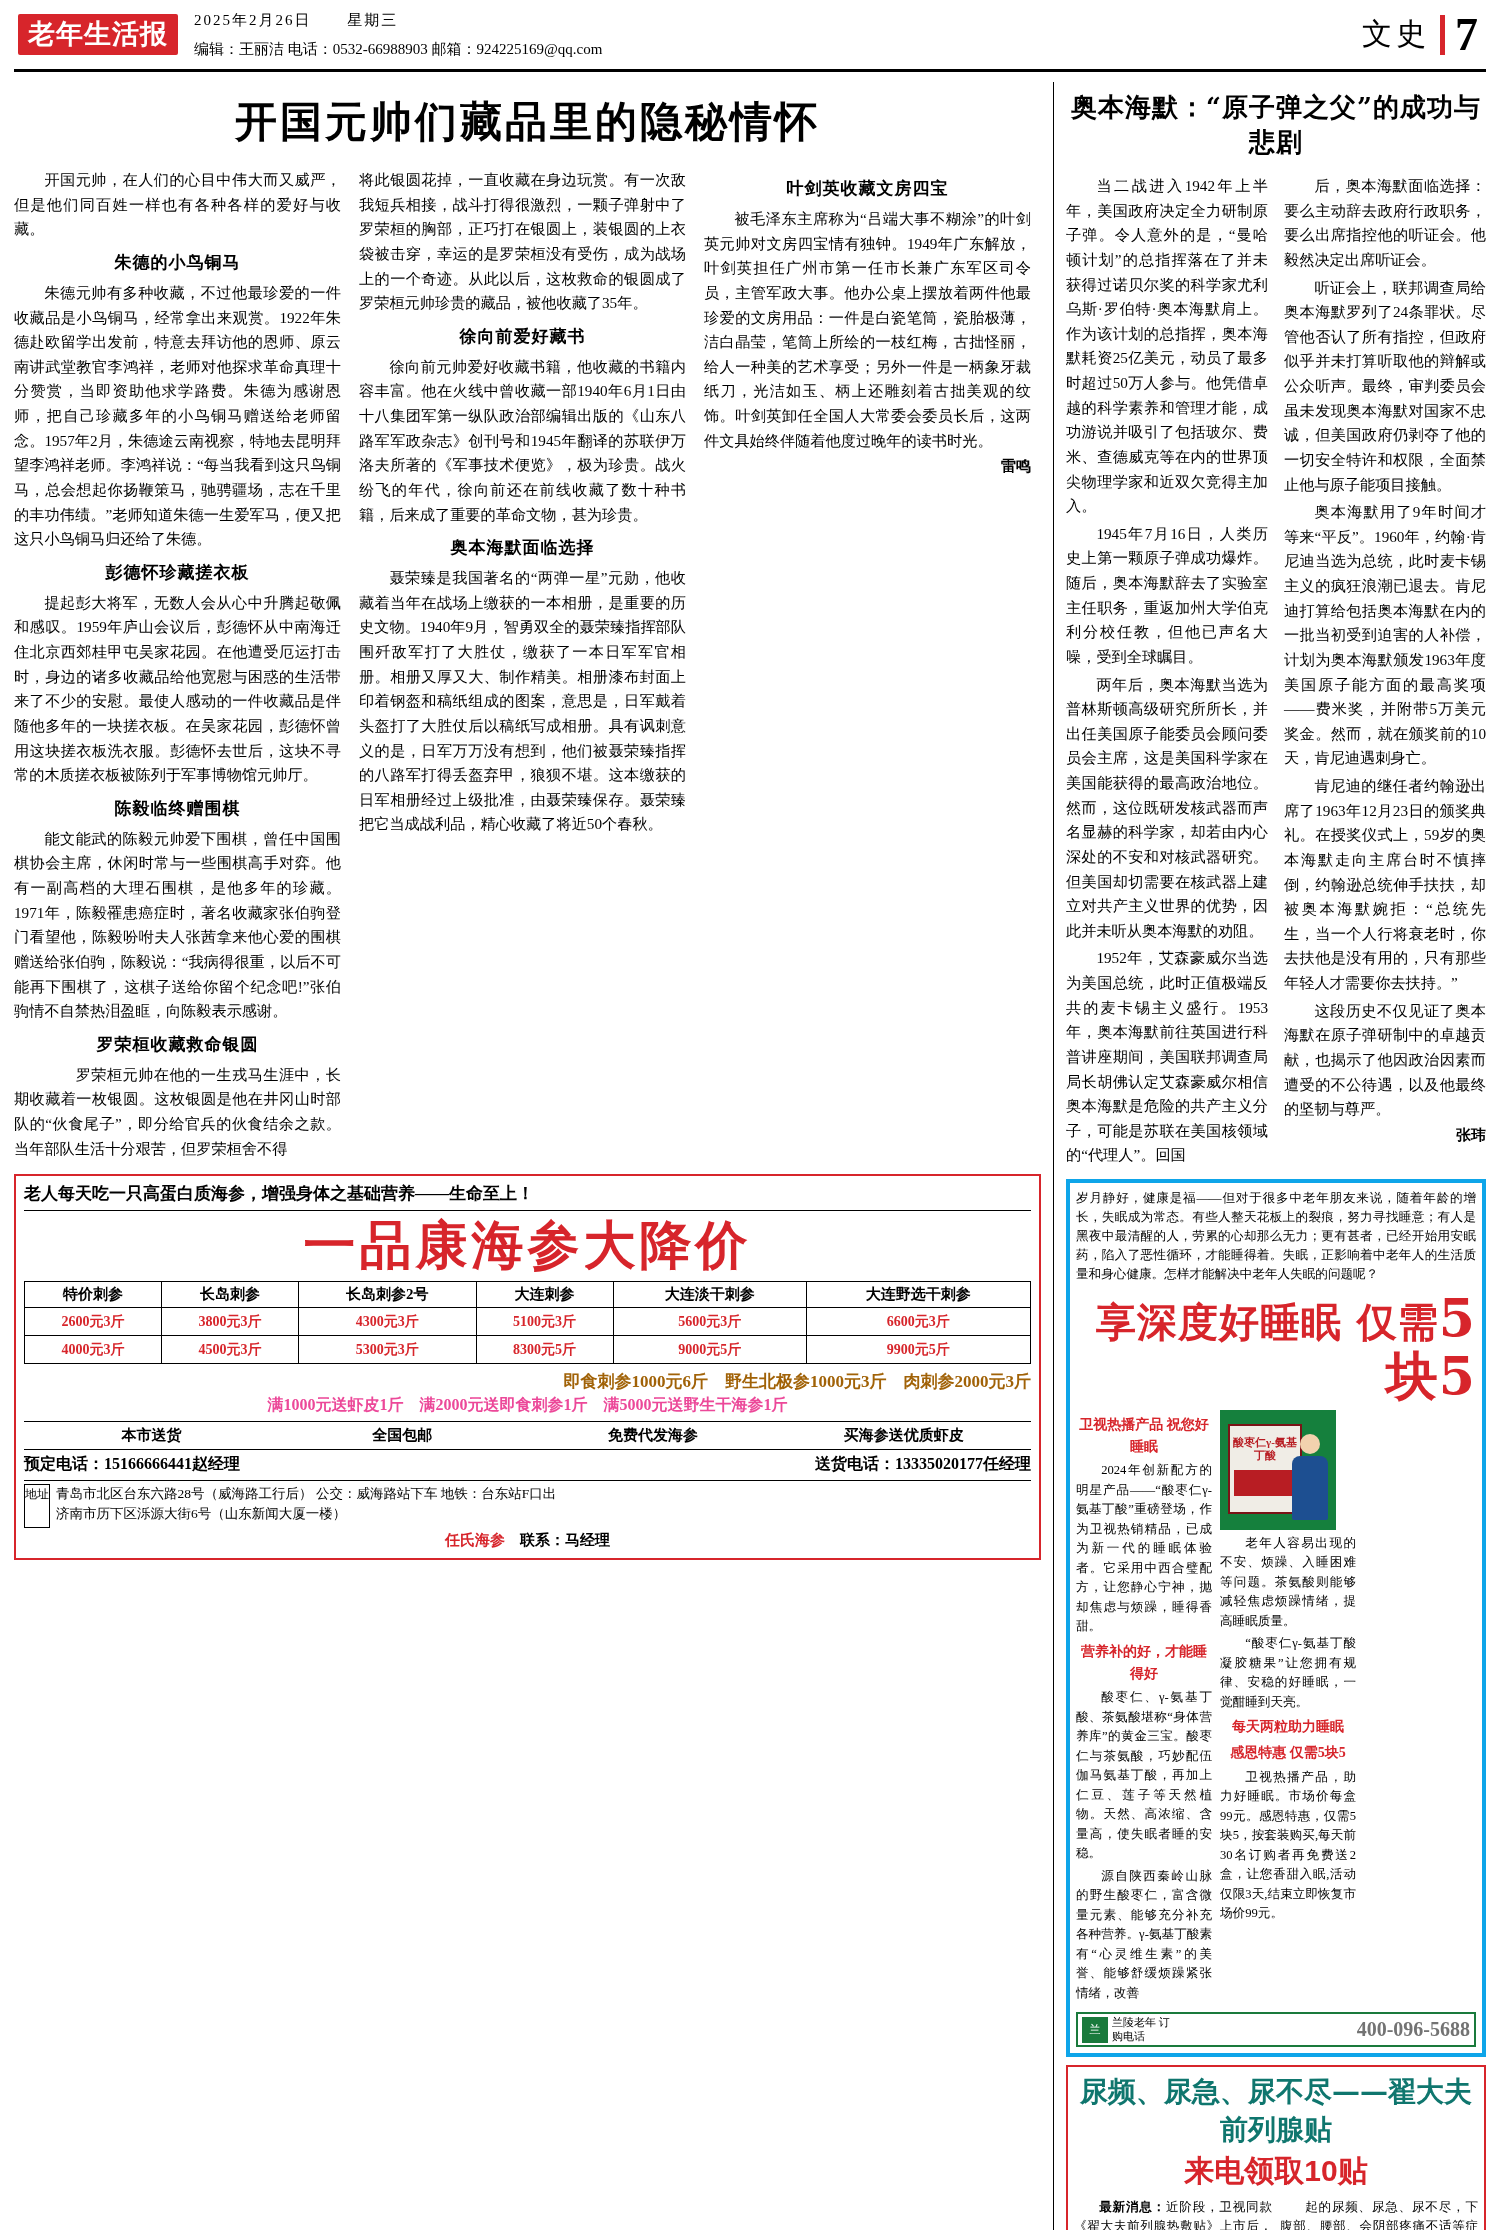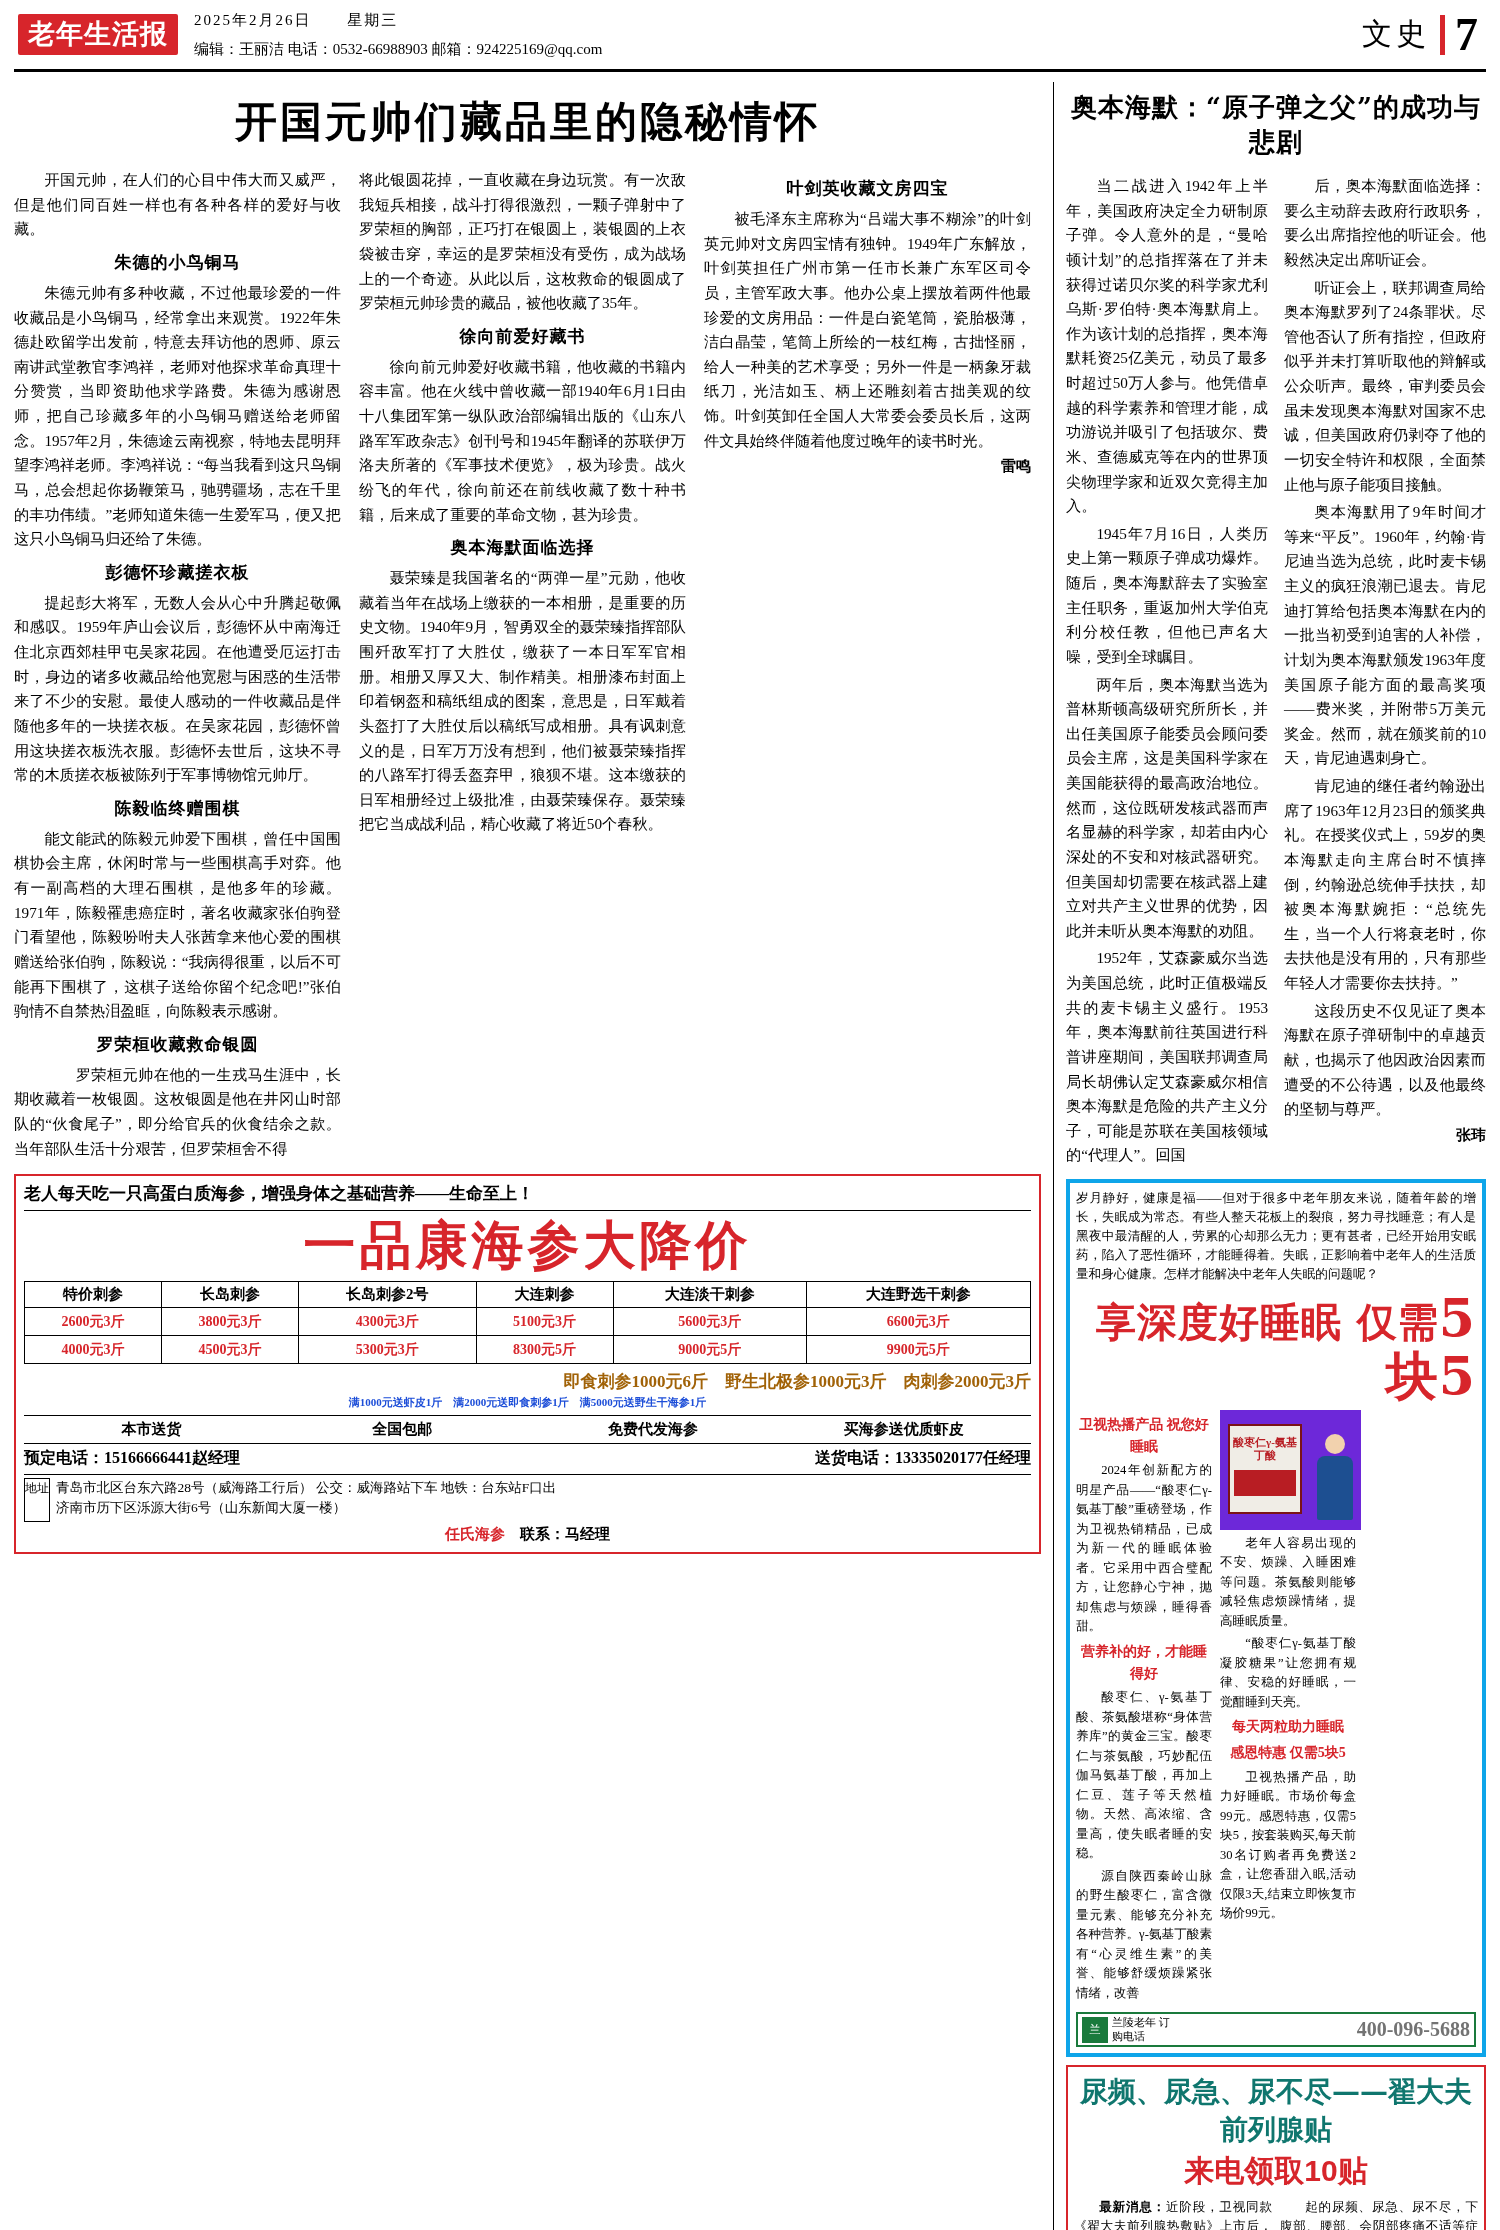--- a/index.html
+++ b/index.html
@@ -96,22 +96,22 @@
   }
   table.price { width: 100%; border-collapse: collapse; font-size: 14px; }
   table.price th, table.price td { border: 1px solid #000; text-align: center; padding: 3px 1px; }
   table.price th { font-weight: bold; font-size: 15px; }
   table.price td { color: #d7252b; font-weight: bold; font-size: 14px; line-height: 1.5; }
   .ad-haishen .promo {
     text-align: right; color: #a16207; font-weight: bold;
     font-size: 17px; margin: 6px 0 2px; letter-spacing: 0px;
   }
   .ad-haishen .promo2 {
-    text-align: center; color: #1d4ed8; font-weight: bold;
-    font-size: 11px; margin: 2px 0 5px; letter-spacing: 0px;
+    text-align: center; color: #ec4899; font-weight: bold;
+    font-size: 16px; margin: 2px 0 5px; letter-spacing: 0px;
   }
   .ad-haishen .svcrow {
     display: flex; justify-content: space-between; font-size: 15px; font-weight: bold;
     border-top: 1px solid #000; border-bottom: 1px solid #000; padding: 4px 2px; margin-bottom: 4px;
   }
   .ad-haishen .svcrow span { flex: 1; text-align: center; }
   .ad-haishen .phones { display:flex; justify-content: space-between; font-size: 16px; font-weight: bold; margin-bottom: 5px;}
   .ad-haishen .addr {
     display: flex; border-top: 1px solid #000; font-size: 13.5px; line-height: 1.5; padding-top: 3px;
   }
@@ -129,21 +129,21 @@
   .ad-sleep .bigt {
     color: #d7252b; font-weight: bold; font-size: 40px; text-align: right;
     font-family: "DejaVu Serif", serif; letter-spacing: 1px; line-height: 1.1; margin-bottom: 6px;
   }
   .ad-sleep .bigt .num { font-size: 52px; }
   .sleep-cols { display: flex; gap: 8px; }
   .sleep-cols .c { width: 136px; font-size: 12.6px; line-height: 1.55; text-align: justify; }
   .sleep-cols .c p { margin: 0 0 3px; text-indent: 2em; }
   .sleep-cols .c .ctr { text-align: center; color: #d7252b; font-weight: bold; text-indent: 0; font-size: 14px; margin: 4px 0;}
   .prodbox {
-    width: 141px; height: 120px; background: #6d28d9; position: relative; overflow: hidden;
+    width: 116px; height: 120px; background: #15803d; position: relative; overflow: hidden;
     margin-bottom: 4px;
   }
   .prodbox .box {
     position:absolute; left: 8px; top: 14px; width: 74px; height: 90px;
     background: #f0ede6; border: 2px solid #7a1317;
   }
   .prodbox .box .t1 { color:#b81d23; font-size: 11px; font-weight: bold; text-align:center; margin-top: 10px; line-height:1.2;}
   .prodbox .box .strip { height: 26px; background:#b81d23; margin: 8px 4px; }
   .prodbox .person {
     position:absolute; right: 4px; bottom: 0; width: 44px; height: 96px;

